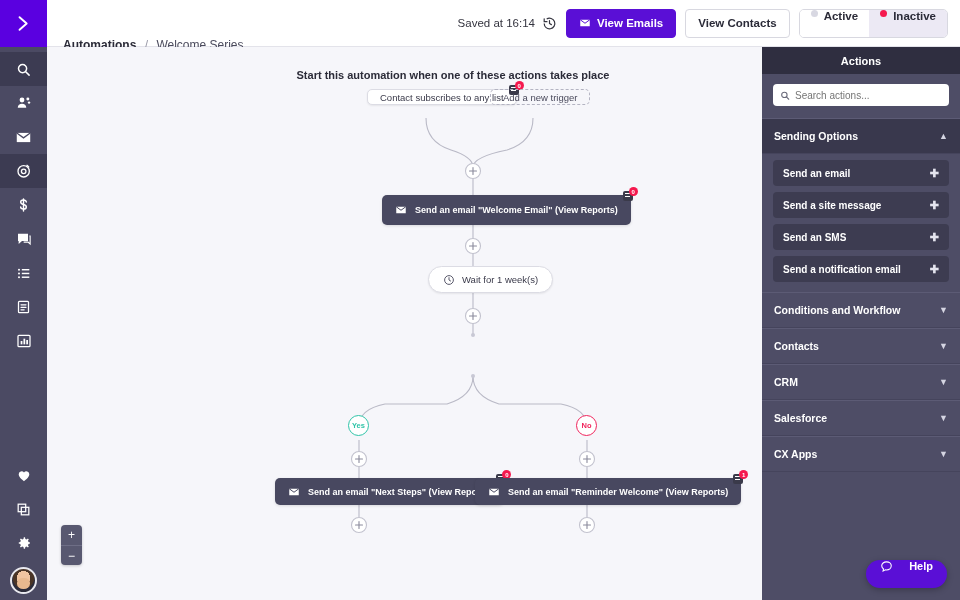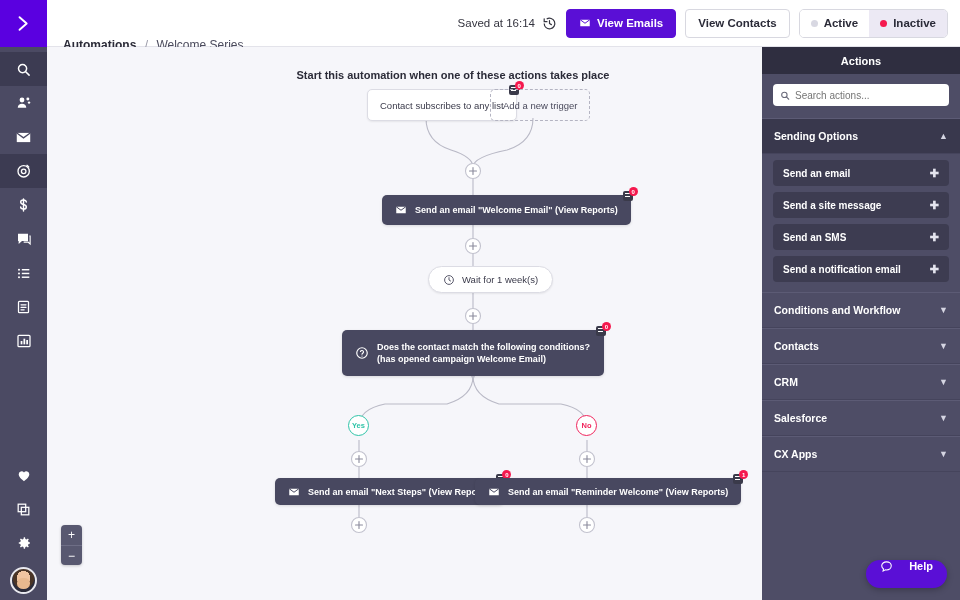--- a/index.html
+++ b/index.html
@@ -50,40 +50,40 @@
   .top-right { margin-left: auto; display: flex; align-items: center; gap: 9px; }
   .saved { font-size: 11.5px; color: #34343f; display: flex; align-items: center; gap: 7px; }
   .btn {
     height: 29px; border-radius: 4px; font-size: 11.5px; font-weight: bold;
     display: flex; align-items: center; gap: 6px; padding: 0 12px; cursor: pointer;
     border: 1px solid #d8d8e0; background: #fff; color: #2b2b38; white-space: nowrap;
   }
   .btn.primary { background: #5a0fd6; border-color: #5a0fd6; color: #fff; }
   .seg { display: flex; height: 29px; border: 1px solid #d8d8e0; border-radius: 5px; overflow: hidden; }
   .seg-item {
-    display: flex; align-items: center; gap: 6px; padding: 0 11px; font-size: 11.5px;
+    display: flex; gap: 6px; padding: 0 11px; font-size: 11.5px;
     font-weight: bold; background: #fff; color: #2b2b38; cursor: pointer;
   }
   .seg-item.sel { background: #ece9f4; }
   .dot { width: 7px; height: 7px; border-radius: 50%; display: inline-block; }
 
   
   .canvas {
     position: absolute; left: 47px; top: 47px; width: 715px; height: 553px;
     background: #f6f6fa; overflow: hidden;
   }
   .canvas svg.wires { position: absolute; left: 0; top: 0; }
   .hdr-text {
     position: absolute; left: 0; top: 22px; width: 812px; text-align: center;
     font-size: 11px; font-weight: bold; color: #2b2b38;
   }
   .node { position: absolute; }
   .trigger {
     background: #fff; border: 1px solid #dcdce4; border-radius: 5px;
-    font-size: 9.5px; color: #3a3a4a; height: 32px; display: flex;
+    font-size: 9.5px; color: #3a3a4a; height: 16px; display: flex;
     align-items: center; justify-content: center; padding: 0 12px;
     box-shadow: 0 1px 2px rgba(0,0,0,.07); cursor: pointer;
   }
   .trigger.dashed { background: transparent; border: 1px dashed #b4b4c2; box-shadow: none; color: #4a4a5c; }
   .dark {
     background: #484860; border-radius: 5px; color: #fff; font-size: 9px; font-weight: bold;
     display: flex; align-items: center; gap: 8px; padding: 0 13px; cursor: pointer;
     box-shadow: 0 1px 3px rgba(0,0,0,.12);
   }
   .wait {
@@ -390,34 +390,20 @@
     <div class="node" style="left:381px; top:219px;">
       <div class="wait">
         <svg width="12" height="12" viewBox="0 0 24 24" fill="none" stroke="#5a5a6c" stroke-width="2">
             <circle cx="12" cy="12" r="8.8"></circle>
             <path d="M12 7.2V12l3.2 2" stroke-linecap="round"></path>
           </svg>
         <span>Wait for 1 week(s)</span>
       </div>
     </div>
 
-    <div class="node" style="left:295px; top:283px;">
-      <div class="dark" style="width:262px; height:46px; align-items:center;">
-        <svg width="14" height="14" viewBox="0 0 24 24" fill="none" stroke="#fff" stroke-width="2" style="flex:none">
-            <circle cx="12" cy="12" r="9"></circle>
-            <path d="M9.4 9.4a2.7 2.7 0 015.2 1c0 1.8-2.6 2.1-2.6 3.8" stroke-linecap="round"></path>
-            <circle cx="12" cy="17.3" r="1" fill="#fff" stroke="none"></circle>
-          </svg>
-        <span style="line-height:1.35">Does the contact match the following conditions? (has opened campaign Welcome Email)</span>
-      </div>
-      <div class="badge" style="right:-5px; top:-6px;">
-        <span class="sq"></span>
-        <span class="cnt">0</span>
-      </div>
-    </div>
 
     <div class="node" style="left:301px; top:368px;">
       <div class="branch yes">Yes</div>
     </div>
     <div class="node" style="left:228px; top:431px;">
       <div class="dark" style="height:27px;">
         <svg width="12" height="12" viewBox="0 0 24 24" fill="#fff">
             <path d="M2.5 5.5h19v13h-19z"></path>
             <path d="M2.5 5.5l9.5 7 9.5-7" fill="none" stroke="#484860" stroke-width="2"></path>
           </svg>

